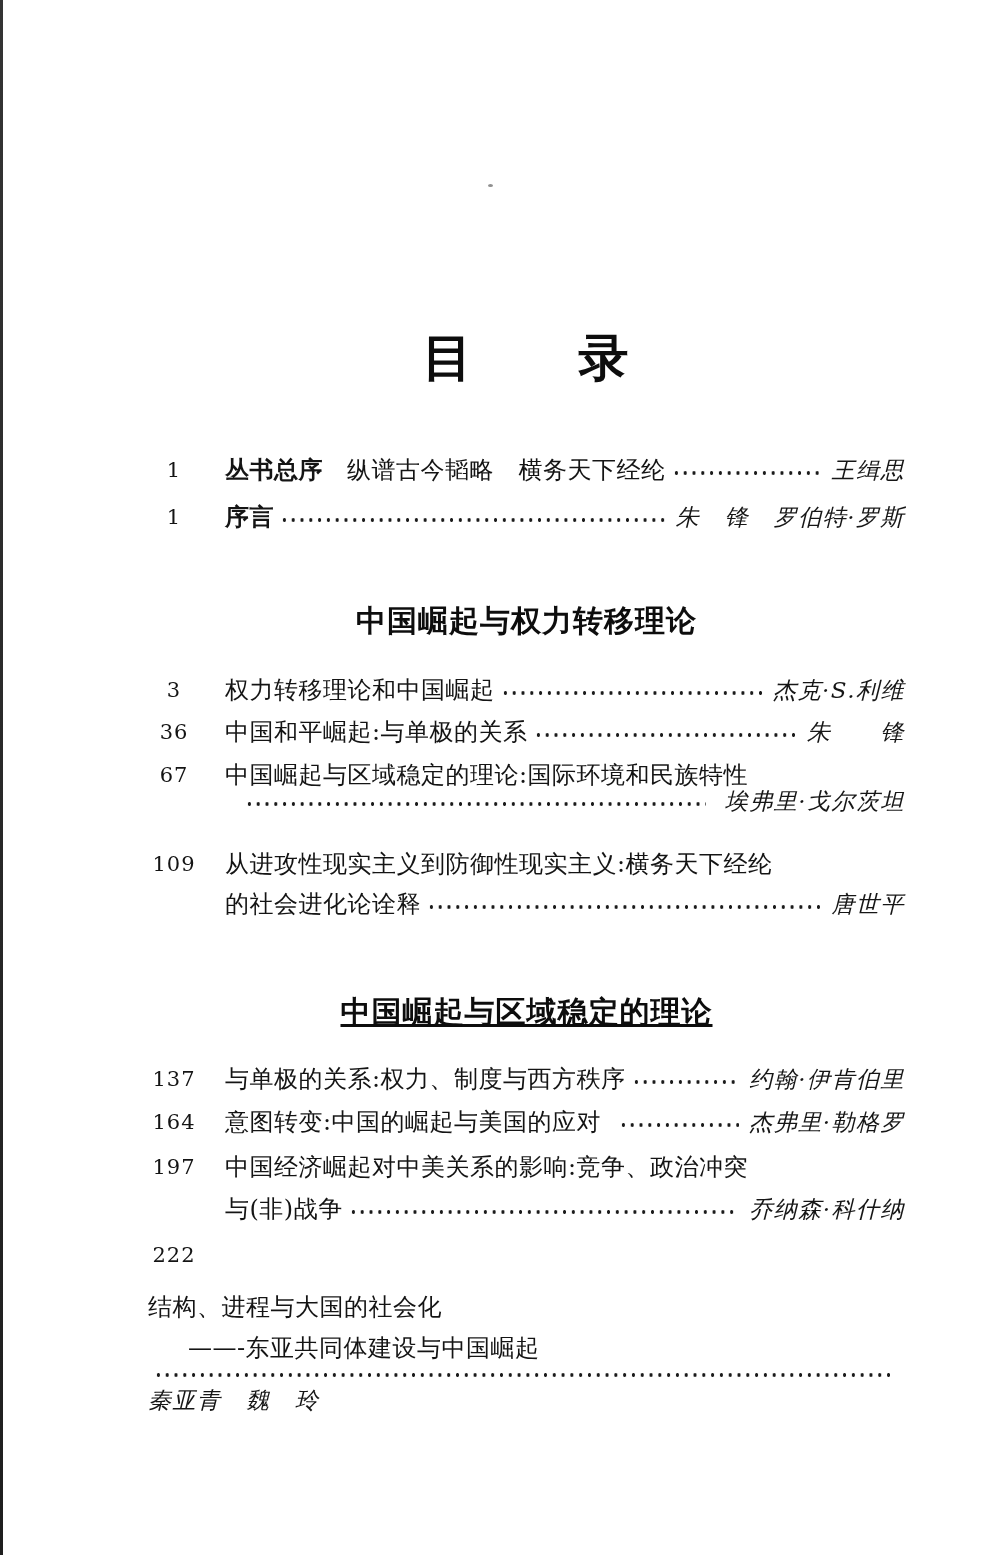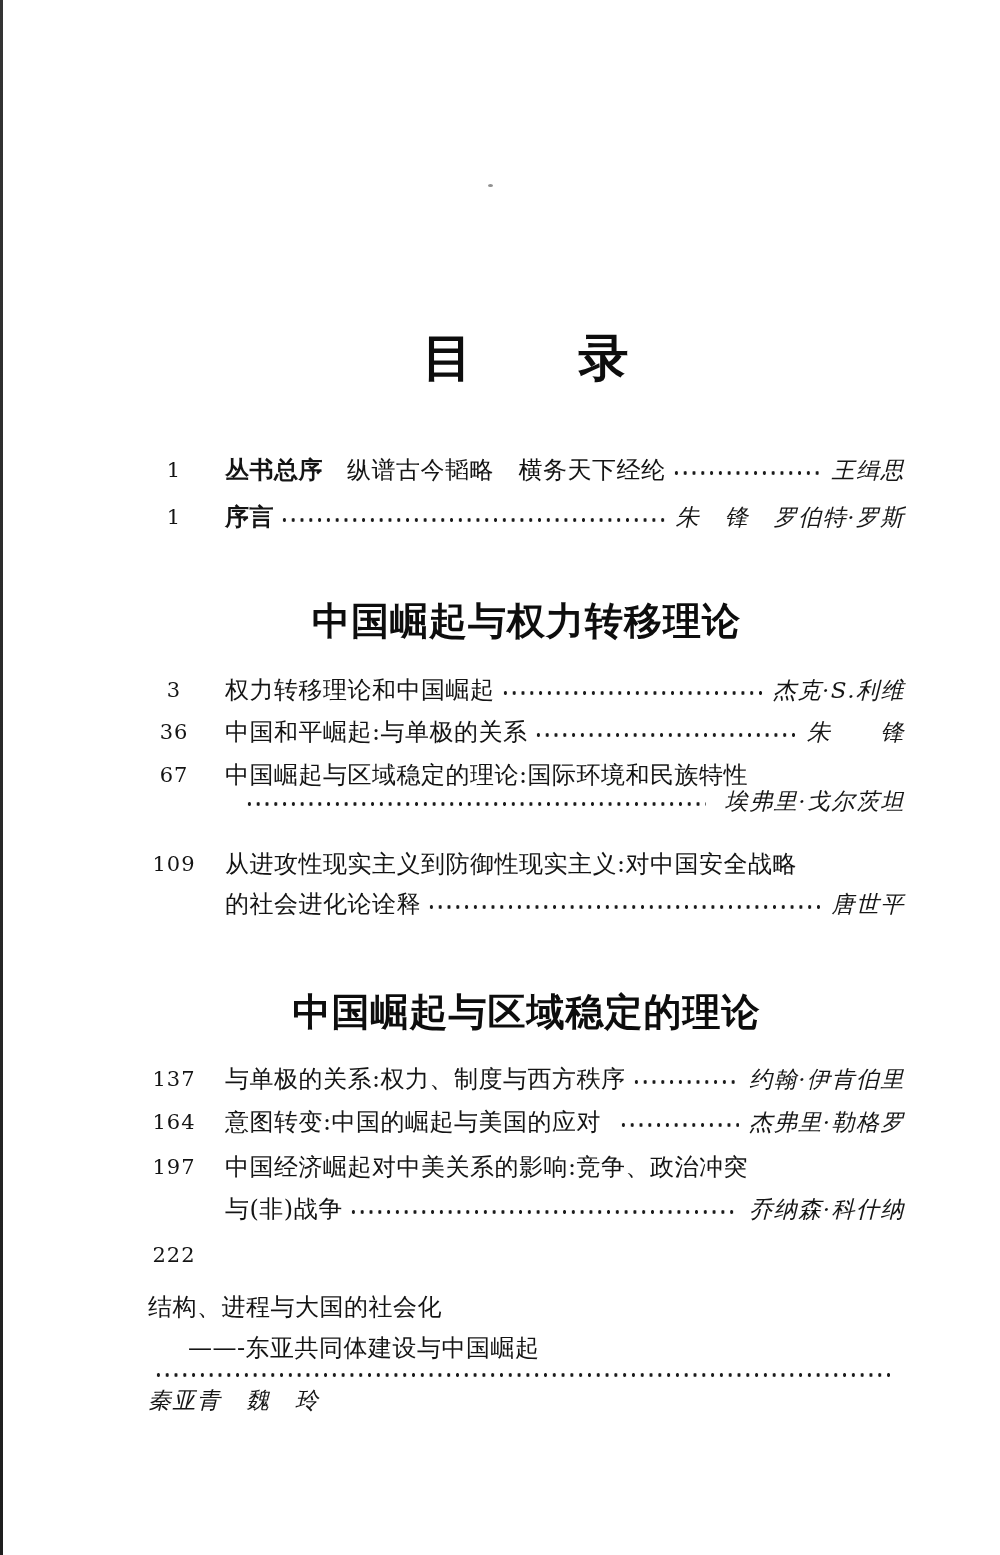--- a/index.html
+++ b/index.html
@@ -23,21 +23,21 @@
     position:absolute; top:328px; left:148px; width:757px;
     text-align:center;
     font-size:50px; font-weight:bold; letter-spacing:2px;
     line-height:60px;
     color:#0d0d0d;
   }
   .sec-head {
     position:absolute; left:148px; width:757px;
     text-align:center;
     font-family:"DejaVu Sans","Liberation Sans",sans-serif;
-    font-weight:bold; font-size:38px; line-height:36px;
+    font-weight:bold; font-size:30px; line-height:36px;
     letter-spacing:1px;
     color:#0d0d0d;
   }
   .row {
     position:absolute; left:148px; width:757px;
     display:flex; align-items:flex-start;
     font-size:24px; line-height:32px;
     white-space:nowrap;
   }
   .num {
@@ -68,21 +68,21 @@
   
   .r1  { top:454px; }
   .r2  { top:501px; }
   .h1  { top:603px; }
   .r3  { top:674px; }
   .r4  { top:716px; }
   .r5  { top:759px; }
   .r5b { top:785px;gap:9px; }
   .r6  { top:848px; }
   .r6b { top:888px; }
-  .h2  { top:994px; }
+  .h2  { top:994px;text-decoration:underline; }
   .r7  { top:1063px; }
   .r8  { top:1106px; }
   .r9  { top:1151px; }
   .r9b { top:1193px; }
   .r10 { top:1239px;flex-direction:column; }
   .r10b{ top:1280px;flex-direction:column; }
 </style>
 </head>
 <body>
 
@@ -127,21 +127,21 @@
 </div>
 <div class="row r5b">
   <span class="num"></span>
   <span class="etitle"></span>
   <span class="leader" style="margin-left:2px;"></span>
   <span class="author">埃弗里·戈尔茨坦</span>
 </div>
 
 <div class="row r6">
   <span class="num">109</span>
-  <span class="etitle">从进攻性现实主义到防御性现实主义:对中国安全战略</span>
+  <span class="etitle">从进攻性现实主义到防御性现实主义:横务天下经纶</span>
 </div>
 <div class="row r6b">
   <span class="num"></span>
   <span class="etitle">的社会进化论诠释</span>
   <span class="leader"></span>
   <span class="author">唐世平</span>
 </div>
 
 <div class="sec-head h2">中国崛起与区域稳定的理论</div>
 

